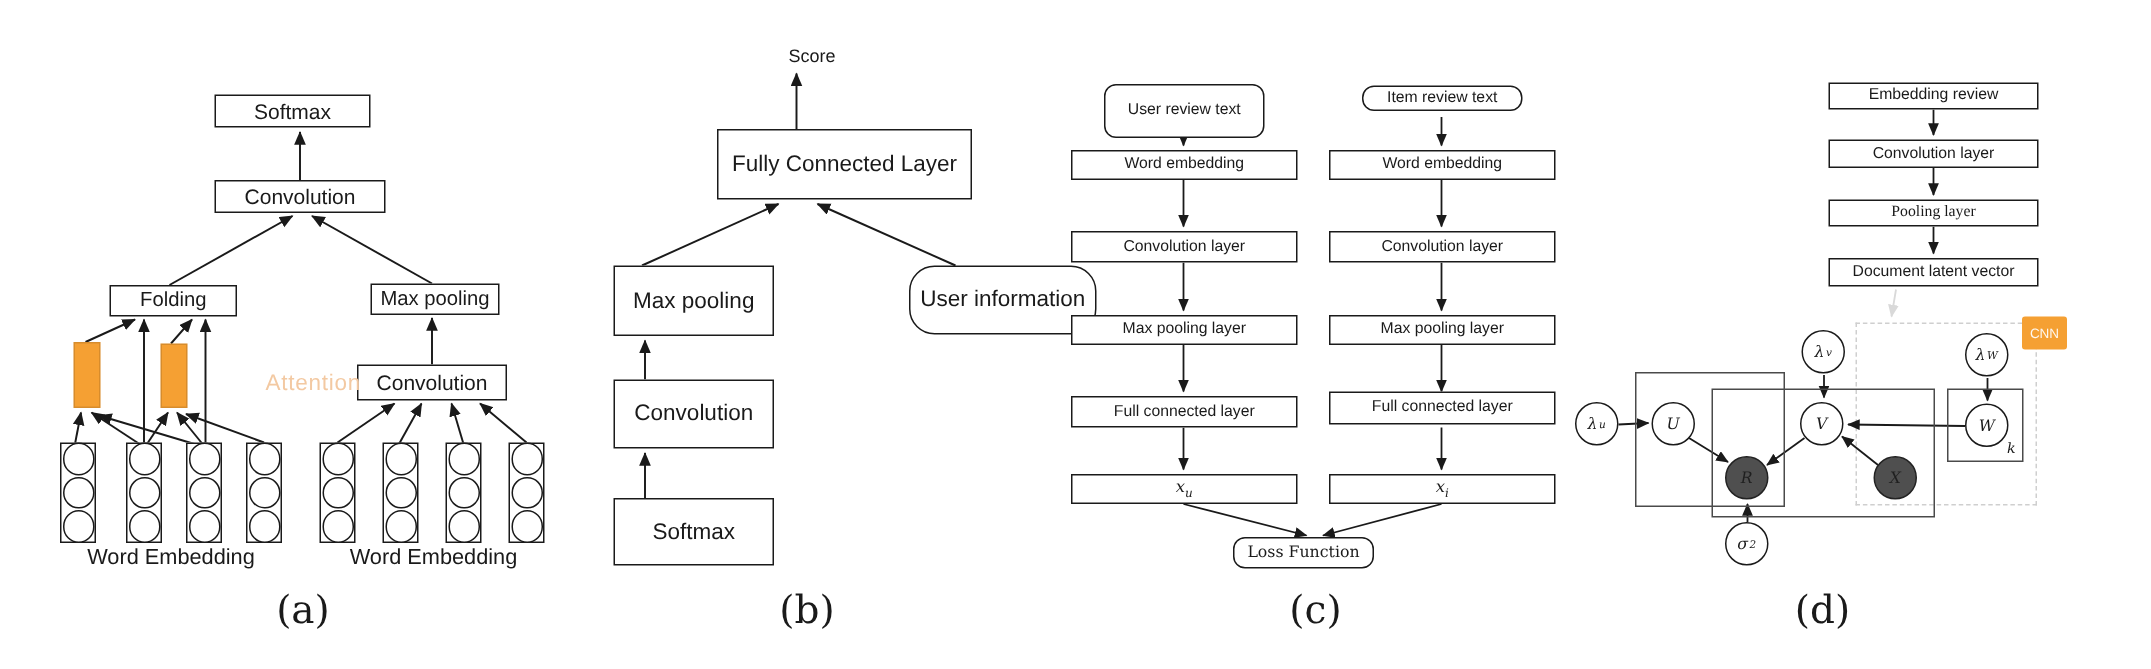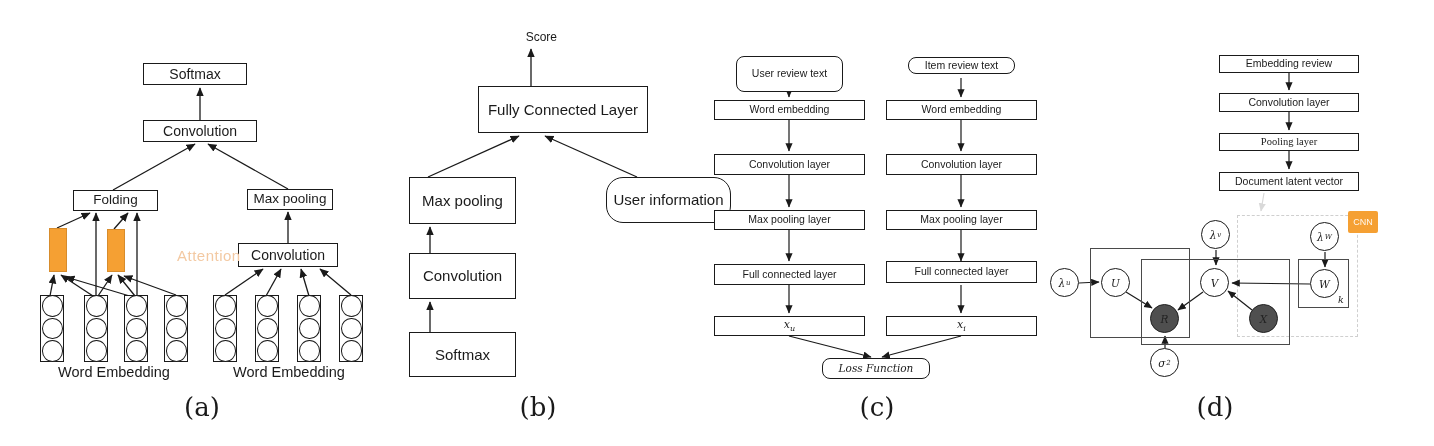--- a/index.html
+++ b/index.html
@@ -196,21 +196,21 @@
     <div class="bx fc" style="left:714px;top:264px;width:151px;height:21px;">Full connected layer</div>
     <div class="bx fc" style="left:886px;top:261px;width:151px;height:22px;">Full connected layer</div>
 
     <div class="bx fc" style="left:714px;top:316px;width:151px;height:20px;">
       <span class="mathtxt"><span>x</span><sub>u</sub></span>
     </div>
     <div class="bx fc" style="left:886px;top:316px;width:151px;height:20px;">
       <span class="mathtxt"><span>x</span><sub>i</sub></span>
     </div>
 
-    <div class="bx fc rounded" style="left:822px;top:358px;width:108px;height:21px;font-style:italic;font-family:'DejaVu Serif',serif;">Loss Function</div>
+    <div class="bx fc rounded" style="left:822px;top:358px;width:94px;height:21px;font-family:'DejaVu Serif',serif;">Loss Function</div>
     <div class="caption" style="left:842px;">(c)</div>
   </div>
 
   <div>
     <div class="bx fc" style="left:1219px;top:55px;width:140px;height:18px;">Embedding review</div>
     <div class="bx fc" style="left:1219px;top:93px;width:140px;height:19px;">Convolution layer</div>
     <div class="bx fc" style="left:1219px;top:133px;width:140px;height:18px;font-family:Liberation Serif, serif;">Pooling layer</div>
     <div class="bx fc" style="left:1219px;top:172px;width:140px;height:19px;">Document latent vector</div>
 
     <div class="dashedbox" style="left:1237px;top:215px;width:121px;height:122px;"></div>

